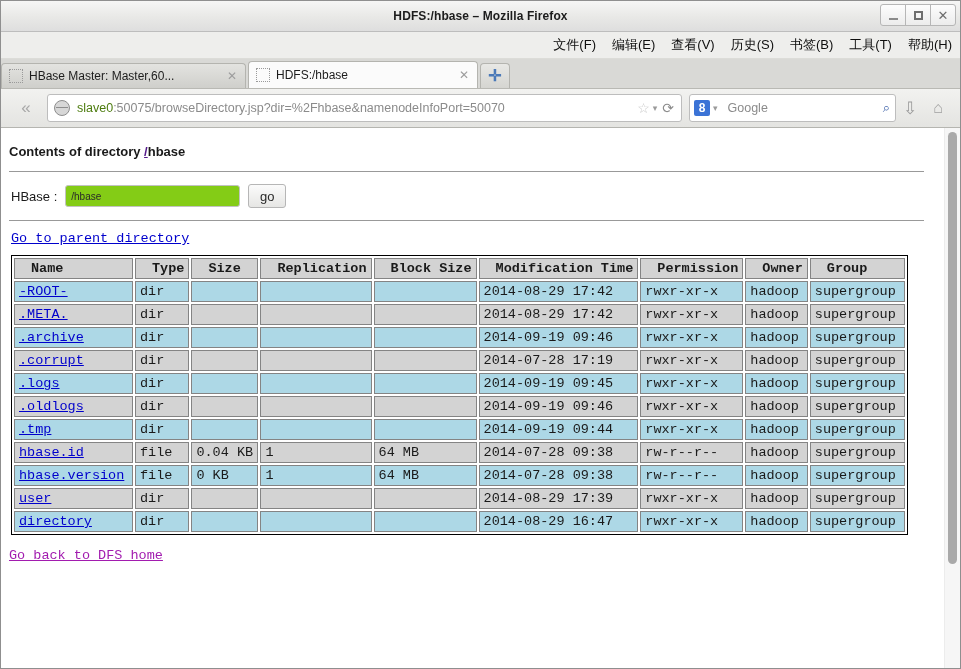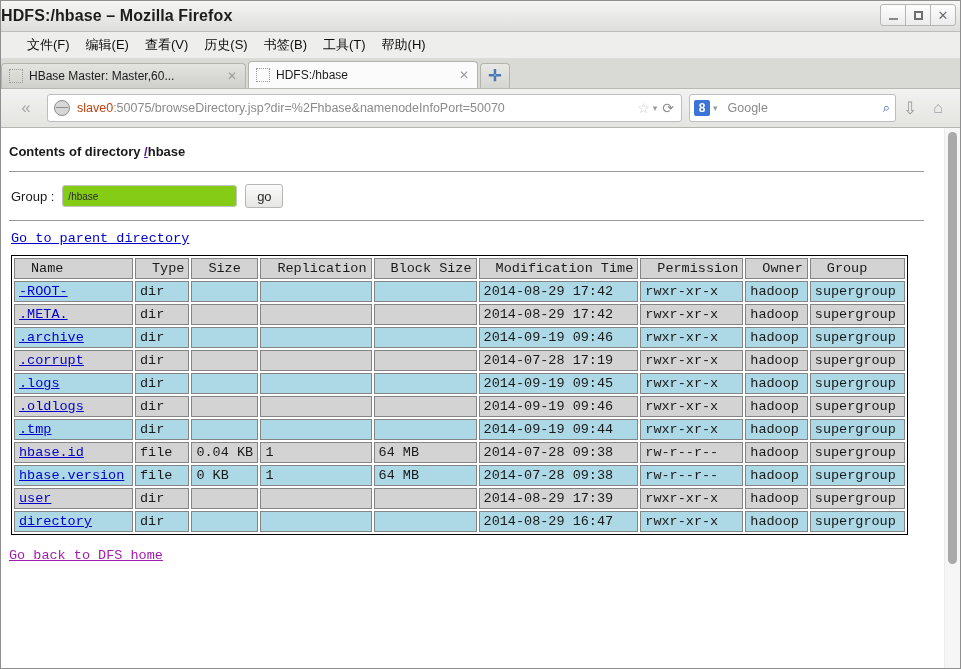--- a/index.html
+++ b/index.html
@@ -20,22 +20,22 @@
 
   
   .titlebar {
     height: 30px; min-height: 30px;
     background: linear-gradient(to bottom, #f6f6f5 0%, #e8e8e6 55%, #dedede 100%);
     border-bottom: 1px solid #bdbdbd;
     display: flex; align-items: center;
     position: relative;
   }
   .titlebar-text {
-    position: absolute; left: 0; right: 0; text-align: left;
-    font-size: 16px; font-weight: bold; color: #1c1c1c;
+    position: absolute; left: 0; right: 0; text-align: center;
+    font-size: 12px; font-weight: bold; color: #1c1c1c;
     letter-spacing: 0.1px;
   }
   .winbtns { position: absolute; right: 4px; top: 3px; display: flex; }
   .winbtn {
     width: 26px; height: 22px;
     background: linear-gradient(to bottom,#fdfdfd,#ececec);
     border: 1px solid #b6b6b6;
     margin-left: -1px;
     display: flex; align-items: center; justify-content: center;
     font-size: 11px; color: #6c6c6c;
@@ -46,21 +46,22 @@
   .glyph-min { display:block; width:9px; height:2px; background:#8a8a8a; margin-top:7px; }
   .glyph-max { display:block; width:9px; height:9px; border:2px solid #6e6e6e; box-sizing:border-box; }
   .glyph-close { font-size: 13px; color:#6e6e6e; line-height: 1; }
 
   
   .menubar {
     height: 26px; min-height: 26px;
     background: #eeeeec;
     border-bottom: 1px solid #dcdcd8;
     display: flex; align-items: center;
-    padding-left: 18px;
+    padding-left: 12px;
+    justify-content: flex-end;
   }
   .menuitem {
     font-size: 13px; color: #0e0e0e; padding: 2px 8px;
     white-space: nowrap;
   }
 
   
   .tabstrip {
     height: 29px; min-height: 29px;
     background: #d9d9d6;
@@ -131,21 +132,21 @@
     border: 1px solid #8d8d8d; background: #d7d7d7;
     margin-right: 7px; flex: 0 0 auto; position: relative;
   }
   .globe:after {
     content:""; position:absolute; left:1px; top:6px; width:12px; height:1px; background:#8d8d8d;
   }
   .urltext {
     flex: 1 1 auto; font-size: 12.5px; color: #8b8b8b;
     white-space: nowrap; overflow: hidden; min-width: 0;
   }
-  .urltext b { color: #c2410c; font-weight: normal; }
+  .urltext b { color: #4d7c0f; font-weight: normal; }
   .star { color: #c9c9c9; font-size: 14px; margin: 0 3px 0 5px; }
   .caret { color: #9b9b9b; font-size: 9px; margin-right: 5px; }
   .reload { color: #8c8c8c; font-size: 14px; margin-right: 3px; }
   .searchbox {
     width: 196px; height: 26px; margin-left: 7px;
     background: #fff; border: 1px solid #bdbdbd; border-radius: 3px;
     display: flex; align-items: center; padding: 0 5px 0 4px;
     flex: 0 0 auto;
   }
   .g-icon {
@@ -230,21 +231,21 @@
   table.dirlist th, table.dirlist td {
     border: 1px solid #848484;
     padding: 1px 4px;
     text-align: left;
     white-space: nowrap;
     overflow: hidden;
     color: #1a1a1a;
     height: 21px;
     box-sizing: border-box;
   }
-  table.dirlist th { background: #d3d3d3; font-weight: normal; padding-left: 16px; }
+  table.dirlist th { background: #d3d3d3; font-weight: bold; padding-left: 16px; }
   tr.odd  td { background: #add8e6; }
   tr.even td { background: #d3d3d3; }
   table.dirlist td a { color: #0000cc; text-decoration: underline; }
   .c-name { width: 119px; }
   .c-type { width: 42px; }
   .c-size { width: 67px; }
   .c-repl { width: 92px; }
   .c-block { width: 87px; }
   .c-mtime { width: 148px; }
   .c-perm { width: 88px; }
@@ -329,21 +330,21 @@
   </div>
 
   <div class="viewport">
     <div class="content">
 
       <h1 class="page-title"><span>Contents of directory </span><a href="#">/</a><span>hbase</span></h1>
 
       <hr class="rule">
 
       <div class="goto-row">
-        <span class="goto-label">Group :</span>
+        <span class="goto-label">HBase :</span>
         <input class="goto-input" type="text" value="/hbase" style="">
         <button class="goto-btn">go</button>
       </div>
 
       <hr class="rule">
 
       <a class="parent-link" href="#">Go to parent directory</a>
 
       <table class="dirlist">
         <colgroup>

